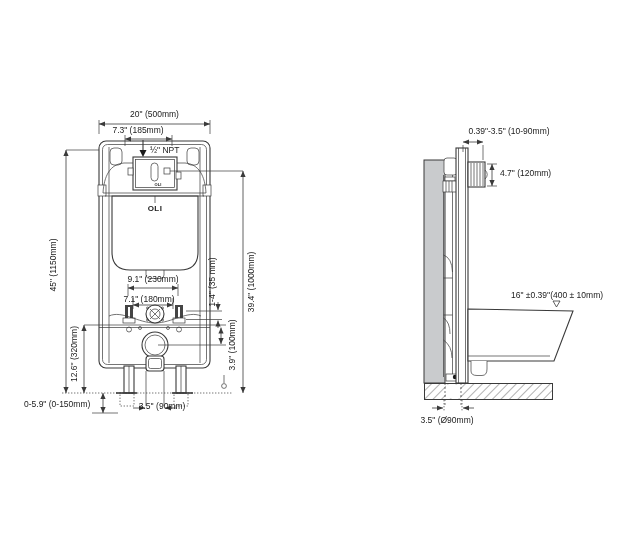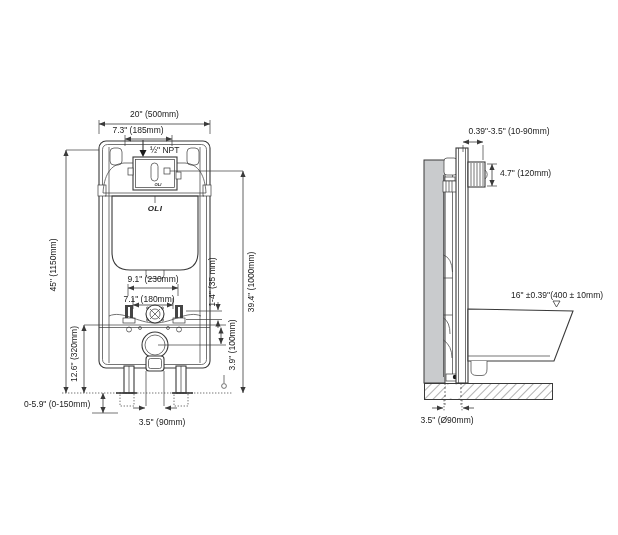--- a/index.html
+++ b/index.html
@@ -11,21 +11,21 @@
   .dash{stroke-dasharray:2,2;}
   .dot{stroke-dasharray:1.4,1.6;}
   .dl{stroke:#3a3a3a;stroke-width:0.8;fill:none;marker-start:url(#mas);marker-end:url(#mae);}
   .dr{stroke:#3a3a3a;stroke-width:0.8;fill:none;marker-end:url(#mae);}
   .wht{fill:#fff;}
   .dim{position:absolute;font-size:8.5px;color:#1a1a1a;white-space:nowrap;
        transform:translate(-50%,-50%);line-height:1;}
   .dim.rot{transform:translate(-50%,-50%) rotate(-90deg);}
   .dim.lft{transform:translate(0,-50%);}
   .logo{position:absolute;font-weight:800;font-size:8px;letter-spacing:0.4px;color:#222;
-        transform:translate(-50%,-50%);line-height:1;font-style:italic;}
+        transform:translate(-50%,-50%);line-height:1;}
   .logo.small{font-size:4px;letter-spacing:0.1px;}
 </style>
 </head>
 <body>
 
 <div id="canvas">
 
 <svg width="618" height="535" viewBox="0 0 618 535">
   <defs>
     <marker id="mae" markerWidth="7" markerHeight="7" refX="6" refY="3.5" orient="auto" markerUnits="userSpaceOnUse">
@@ -234,21 +234,21 @@
 <div class="dim" style="left:138px;top:130px">7.3" (185mm)</div>
 <div class="dim lft" style="left:150px;top:150px">½" NPT</div>
 <div class="dim" style="left:153px;top:279px">9.1" (230mm)</div>
 <div class="dim" style="left:149px;top:299px">7.1" (180mm)</div>
 <div class="dim rot" style="left:212px;top:282px">1-4" (35 mm)</div>
 <div class="dim rot" style="left:251px;top:282px">39.4" (1000mm)</div>
 <div class="dim rot" style="left:232px;top:345px">3.9" (100mm)</div>
 <div class="dim rot" style="left:53px;top:265px">45" (1150mm)</div>
 <div class="dim rot" style="left:74px;top:354px">12.6" (320mm)</div>
 <div class="dim lft" style="left:24px;top:404px">0-5.9" (0-150mm)</div>
-<div class="dim" style="left:162px;top:422px">3.5'' (90mm)</div>
+<div class="dim" style="left:162px;top:406px">3.5'' (90mm)</div>
 
 <div class="dim" style="left:509px;top:131px">0.39"-3.5" (10-90mm)</div>
 <div class="dim lft" style="left:500px;top:173px">4.7" (120mm)</div>
 <div class="dim" style="left:557px;top:295px">16" ±0.39''(400 ± 10mm)</div>
 <div class="dim" style="left:447px;top:420px">3.5" (Ø90mm)</div>
 
 <div class="logo" style="left:155px;top:209px">OLI</div>
 <div class="logo small" style="left:158px;top:184.5px">OLI</div>
 
 </div>

